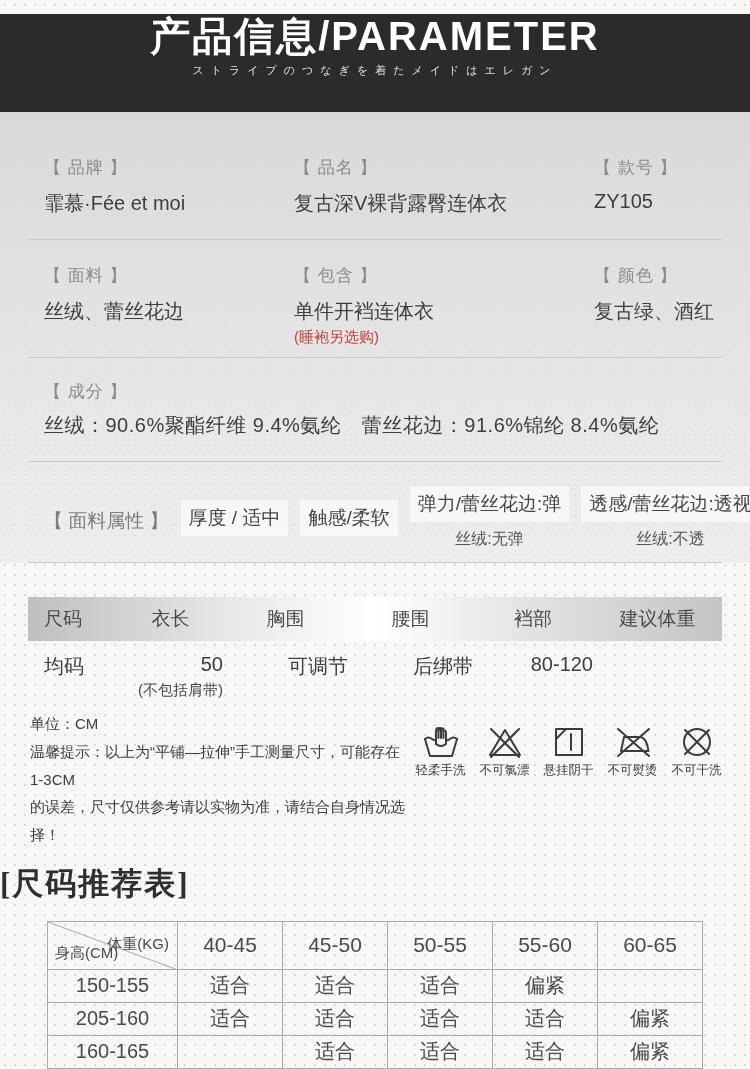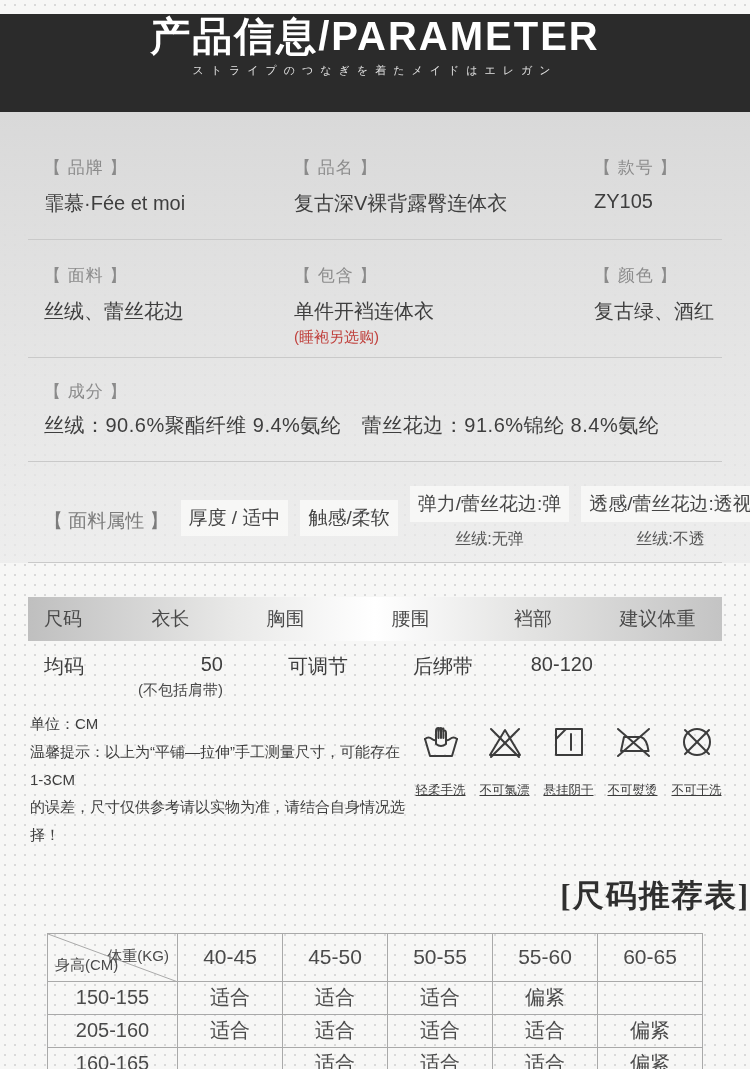--- a/index.html
+++ b/index.html
@@ -57,25 +57,25 @@
   .spec-body{ padding-top:12px; font-size:20px; color:#3e3e3e; }
   .spec-body > div{ text-align:right; }
   .spec-body > div:first-child{ text-align:left; padding-left:16px; }
   .spec-note{ font-size:15px; color:#4a4a4a; margin-top:5px; white-space:nowrap; }
   
   .tips-row{ display:flex; justify-content:space-between; margin:10px 26px 0 28px; }
   .tips{ font-size:15px; color:#3e3e3e; line-height:1.85; padding-left:2px; }
   .care{ display:flex; gap:9px; padding-top:12px; }
   .care-item{ width:55px; text-align:center; }
   .care-item svg{ display:block; margin:0 auto; }
-  .care-label{ font-size:12.5px; color:#3a3a3a; margin-top:20px; white-space:nowrap;text-decoration:underline; }
+  .care-label{ font-size:12.5px; color:#3a3a3a; margin-top:0; white-space:nowrap; }
   
   .chart-title{
-    text-align:right; font-family:"Liberation Serif","DejaVu Serif",serif;
-    font-size:31px; font-weight:700; color:#2f2f2f; margin-top:26px; letter-spacing:2px;
+    text-align:left; font-family:"Liberation Serif","DejaVu Serif",serif;
+    font-size:31px; font-weight:700; color:#2f2f2f; margin-top:14px; letter-spacing:2px;
   }
   table.rec{ border-collapse:collapse; margin:16px auto 0; table-layout:fixed; }
   table.rec td{
     border:1px solid #a9a9a9; text-align:center;
     font-size:20px; color:#4a4a4a; height:33px; background:transparent;
   }
   table.rec tr.head td{ height:48px; font-size:21px; }
   td.corner{ position:relative; padding:0; }
   td.corner svg{ position:absolute; left:0; top:0; }
   .corner-top{ position:absolute; top:13px; right:8px; font-size:15px; color:#4a4a4a; }

